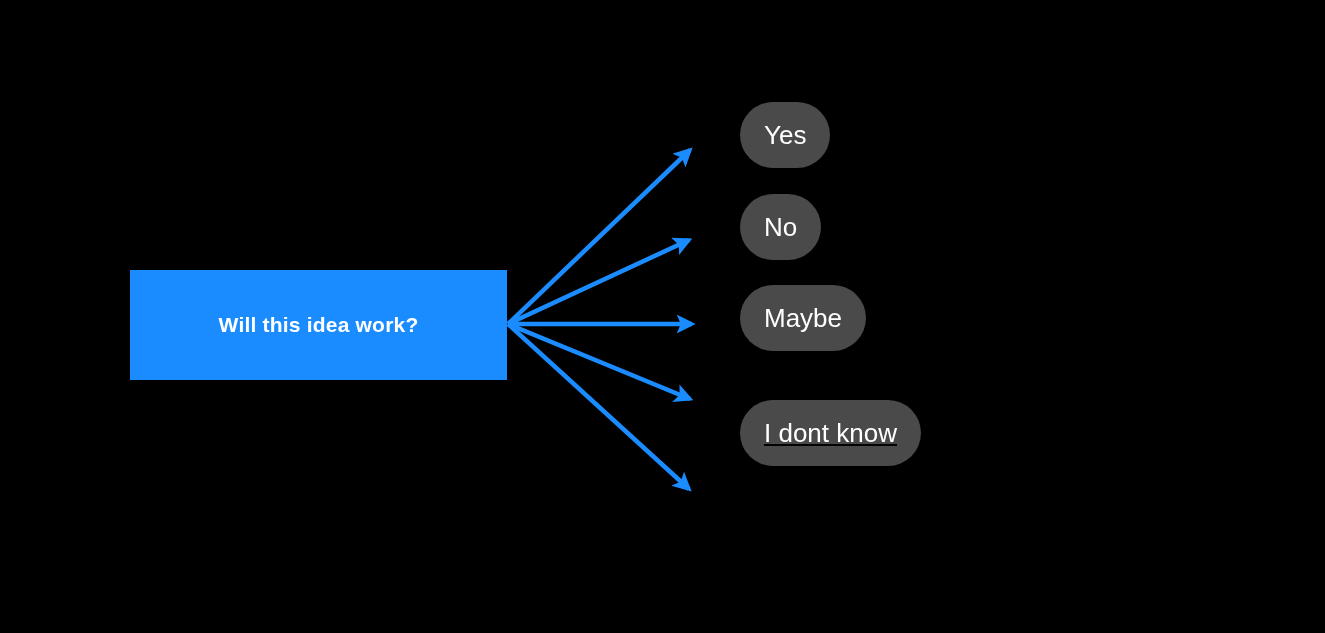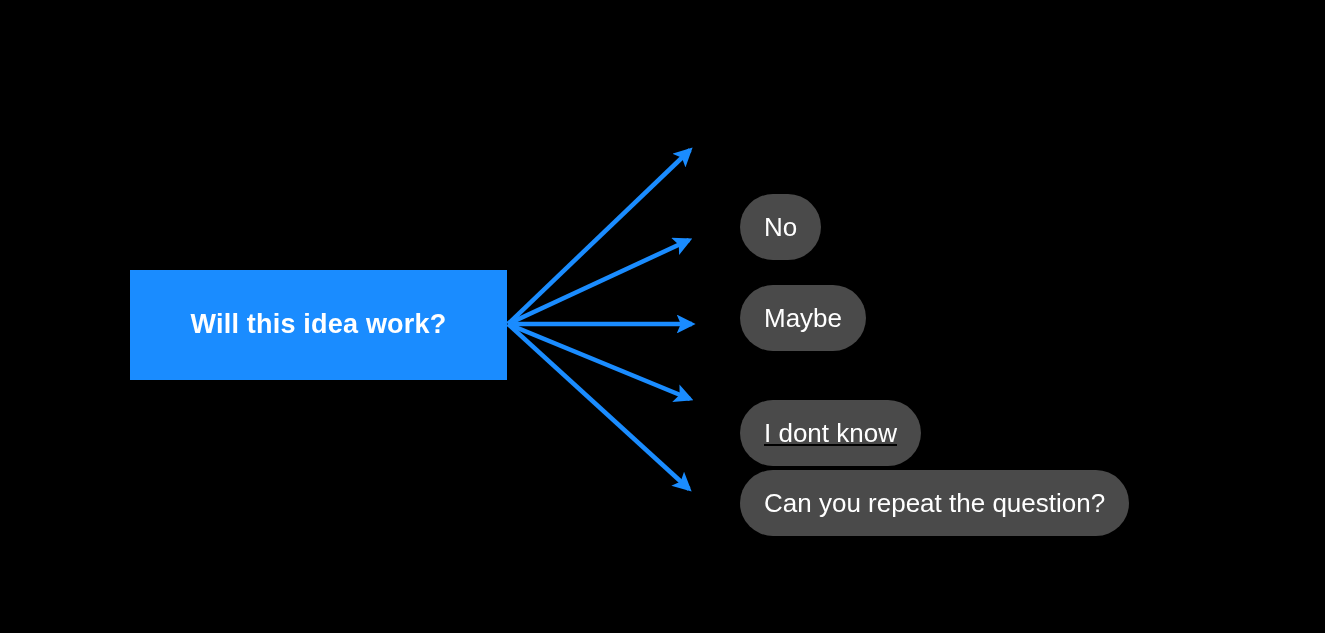--- a/index.html
+++ b/index.html
@@ -31,21 +31,21 @@
     height: 110px;
     background: #1a8cff;
     display: flex;
     align-items: center;
     justify-content: center;
     box-sizing: border-box;
     padding: 0 14px;
   }
   #question-node .node-label {
     color: #ffffff;
-    font-size: 27px;
+    font-size: 21px;
     font-weight: bold;
     line-height: 1.15;
     text-align: center;
     letter-spacing: 0.2px;
     white-space: nowrap;
   }
   .answer-pill {
     position: absolute;
     height: 66px;
     background: #4a4a4a;
@@ -85,30 +85,30 @@
       <line x1="508" y1="324" x2="692" y2="324" marker-end="url(#arrowhead)"></line>
       <line x1="508" y1="324" x2="690" y2="399" marker-end="url(#arrowhead)"></line>
       <line x1="508" y1="324" x2="689" y2="489" marker-end="url(#arrowhead)"></line>
     </g>
   </svg>
 
   <div id="question-node">
     <span class="node-label">Will this idea work?</span>
   </div>
 
+  <div id="pill-0" class="answer-pill">
+    <span class="pill-label">Yes</span>
+  </div>
 
   <div id="pill-2" class="answer-pill">
     <span class="pill-label">Maybe</span>
   </div>
 
   <div id="pill-1" class="answer-pill">
     <span class="pill-label">No</span>
   </div>
 
   <div id="pill-3" class="answer-pill">
     <span class="pill-label">I dont know</span>
   </div>
 
-  <div id="pill-4" class="answer-pill">
-    <span class="pill-label">Can you repeat the question?</span>
-  </div>
 
 </div>
 
 </body></html>

